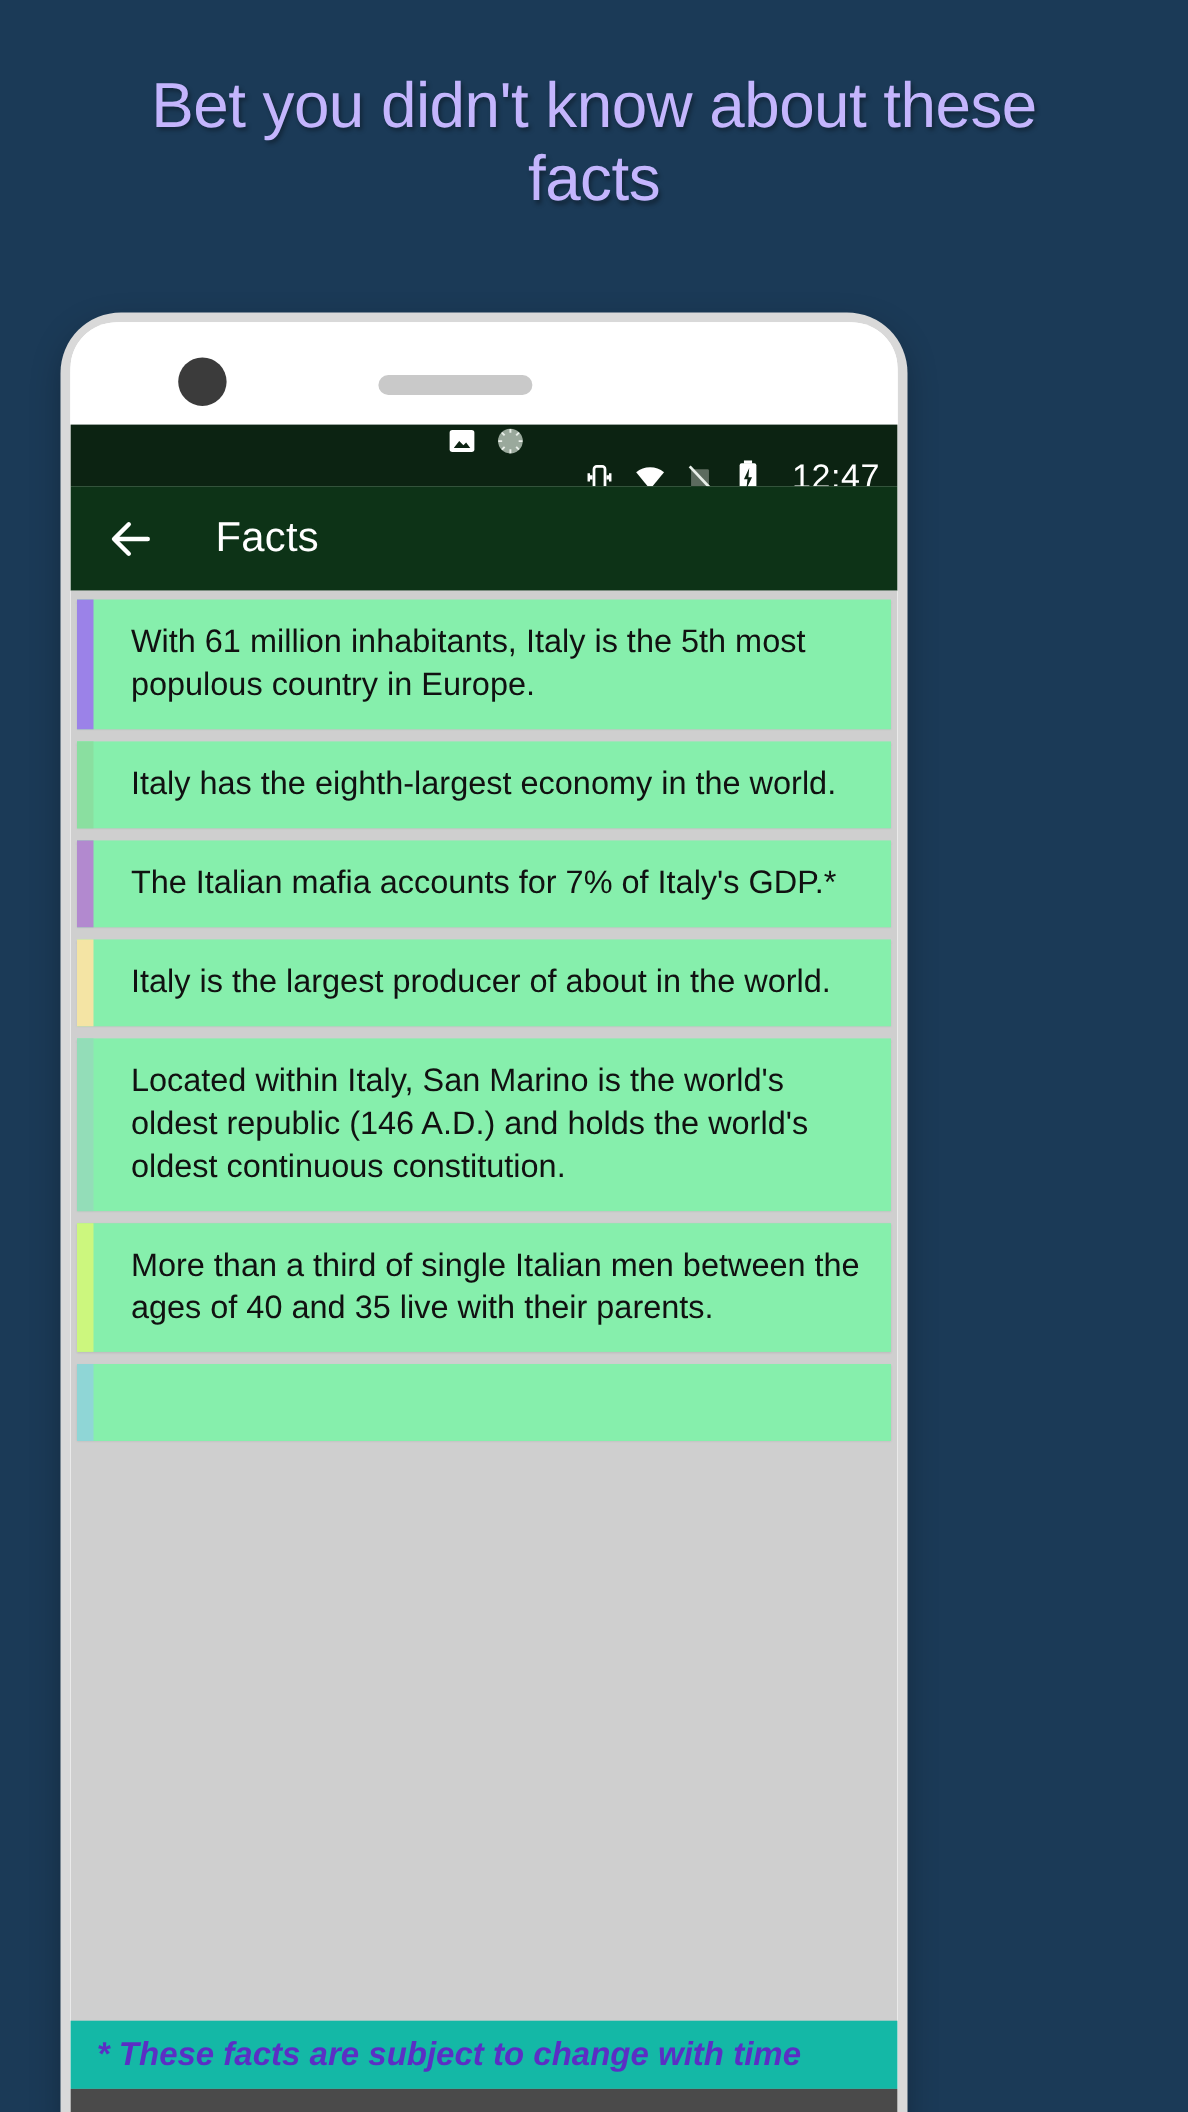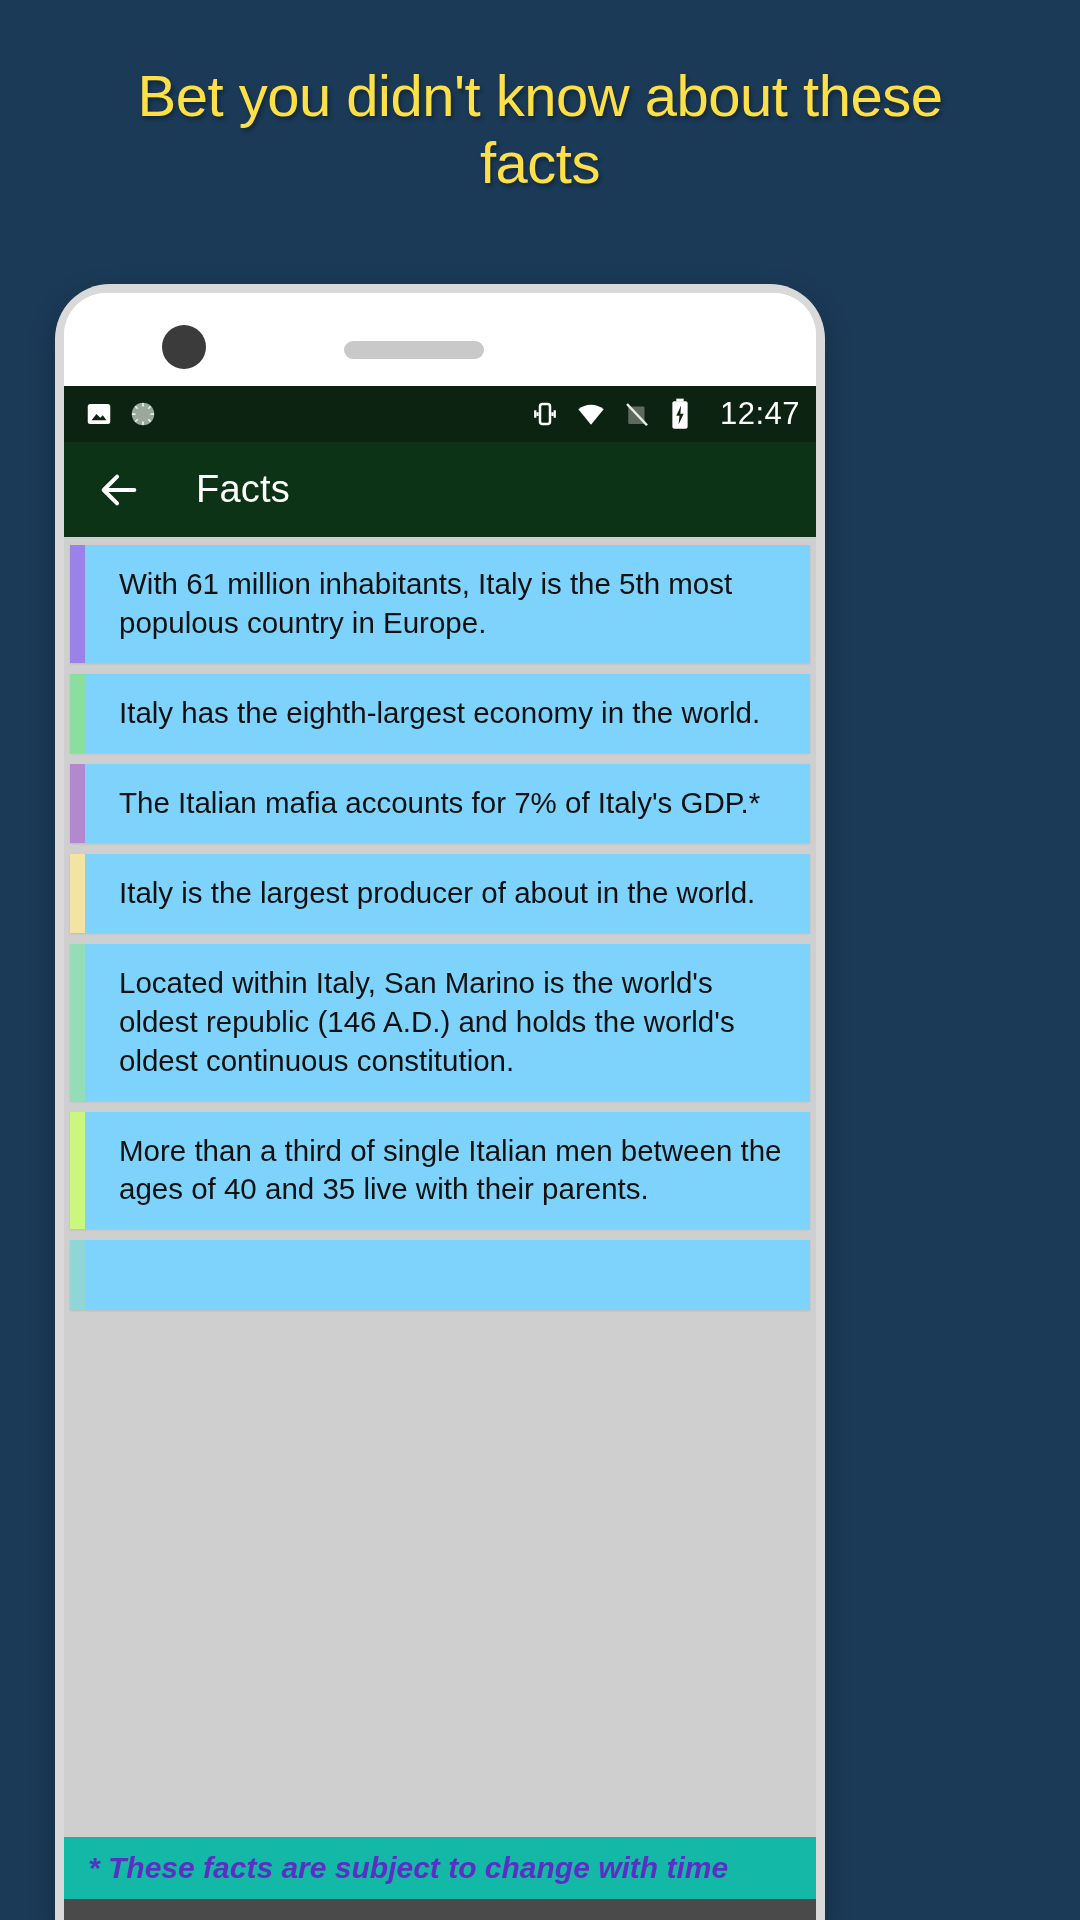--- a/index.html
+++ b/index.html
@@ -8,21 +8,21 @@
     background:#1b3a57;
     font-family:"Liberation Sans", sans-serif;
     overflow:hidden;
   }
 
   
   .promo-headline{
     position:absolute;
     top:62px; left:0; width:1080px;
     text-align:center;
-    color:#fde047;
+    color:#c4b5fd;
     font-size:58px;
     line-height:1.16;
     font-weight:400;
     letter-spacing:-0.5px;
     text-shadow:2px 3px 4px rgba(0,0,0,0.35);
     padding:0 90px;
   }
 
   
   .phone-frame{
@@ -58,20 +58,21 @@
   }
 
   
   .status-bar{
     position:absolute; top:93px; left:0;
     width:752px; height:56px;
     background:#0c2312;
     display:flex; align-items:center;
     padding:0 16px 0 20px;
     color:#ffffff;
+    flex-direction:column;
   }
   .status-left{ display:flex; align-items:center; gap:14px; }
   .status-right{ display:flex; align-items:center; gap:15px; margin-left:auto; }
   .status-time{
     font-size:31px; font-weight:400; color:#ffffff;
     letter-spacing:0.5px; margin-left:12px;
   }
 
   .ic{ display:block; }
 
@@ -98,21 +99,21 @@
   .list-area{
     position:absolute;
     top:244px; left:0;
     width:752px; height:1396px;
     background:#cfcfcf;
     padding:8px 6px 0 6px;
     overflow:hidden;
   }
   .fact-card{
     display:flex;
-    background:#7dd3fc;
+    background:#86efac;
     margin-bottom:11px;
     min-height:70px;
     align-items:stretch;
     box-shadow:0 1px 2px rgba(0,0,0,0.10);
   }
   .accent{
     width:15px; flex:0 0 15px;
   }
   .fact-text{
     flex:1 1 auto;

